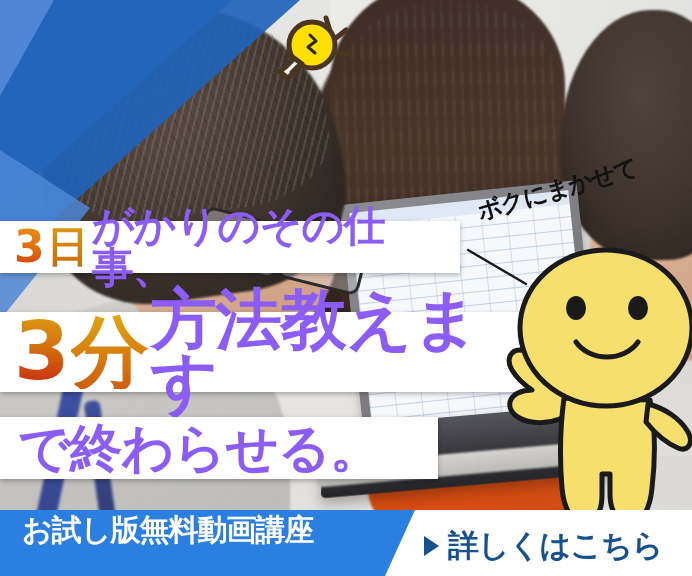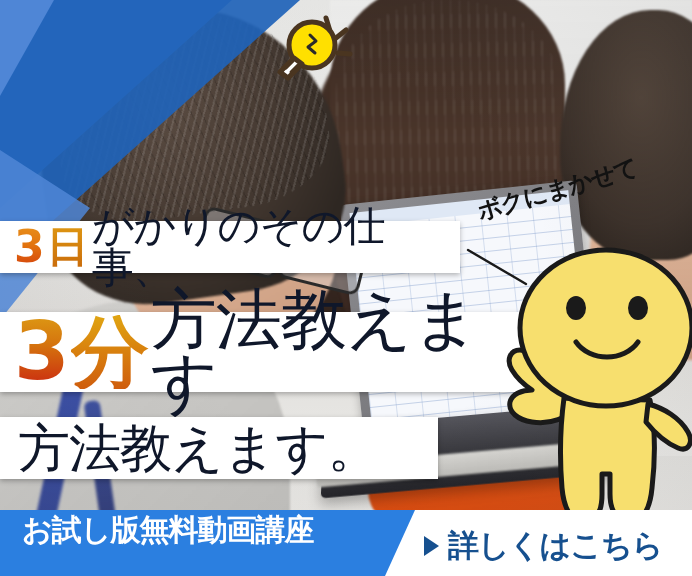--- a/index.html
+++ b/index.html
@@ -231,21 +231,21 @@
   .line{
     position:absolute;
     background:#ffffff;
     display:flex;align-items:center;
     box-shadow:0 2px 5px rgba(0,0,0,.28);
   }
   .line1{left:0;top:221px;width:446px;height:52px;padding-left:14px;}
   .line2{left:0;top:312px;width:518px;height:80px;padding-left:14px;}
   .line3{left:0;top:417px;width:420px;height:62px;padding-left:18px;}
 
-  .jp{font-family:"DejaVu Sans","Liberation Sans",sans-serif;font-weight:normal;color:#0f172a;letter-spacing:-1px;}
+  .jp{font-family:"DejaVu Sans","Liberation Sans",sans-serif;font-weight:bold;color:#8b5cf6;letter-spacing:-1px;}
 
   .num1{
     font-size:44px;font-weight:bold;line-height:1;
     background:linear-gradient(180deg,#e8901b 0%,#e2740f 45%,#d4400c 100%);
     -webkit-background-clip:text;background-clip:text;color:transparent;
     font-family:"DejaVu Sans","Liberation Sans",sans-serif;
     margin-right:2px;
   }
   .kanji1{
     font-size:42px;font-weight:bold;line-height:1;
@@ -396,21 +396,21 @@
     <span class="jp rest1">がかりのその仕事、</span>
   </div>
 
   <div class="line line2">
     <span class="num2">3</span>
     <span class="kanji2">分</span>
     <span class="jp rest2">方法教えます</span>
   </div>
 
   <div class="line line3">
-    <span class="jp line3txt">方法教えます。</span>
+    <span class="jp line3txt">で終わらせる。</span>
   </div>
 
   <div class="bubble-text">ボクにまかせて</div>
   <div class="bubble-tail">
     <svg viewBox="0 0 64 40" width="64" height="40">
       <line x1="2" y1="2" x2="60" y2="36" stroke="#1a1a1a" stroke-width="2.4" stroke-linecap="round"></line>
     </svg>
   </div>
 
   <div class="mascot">

